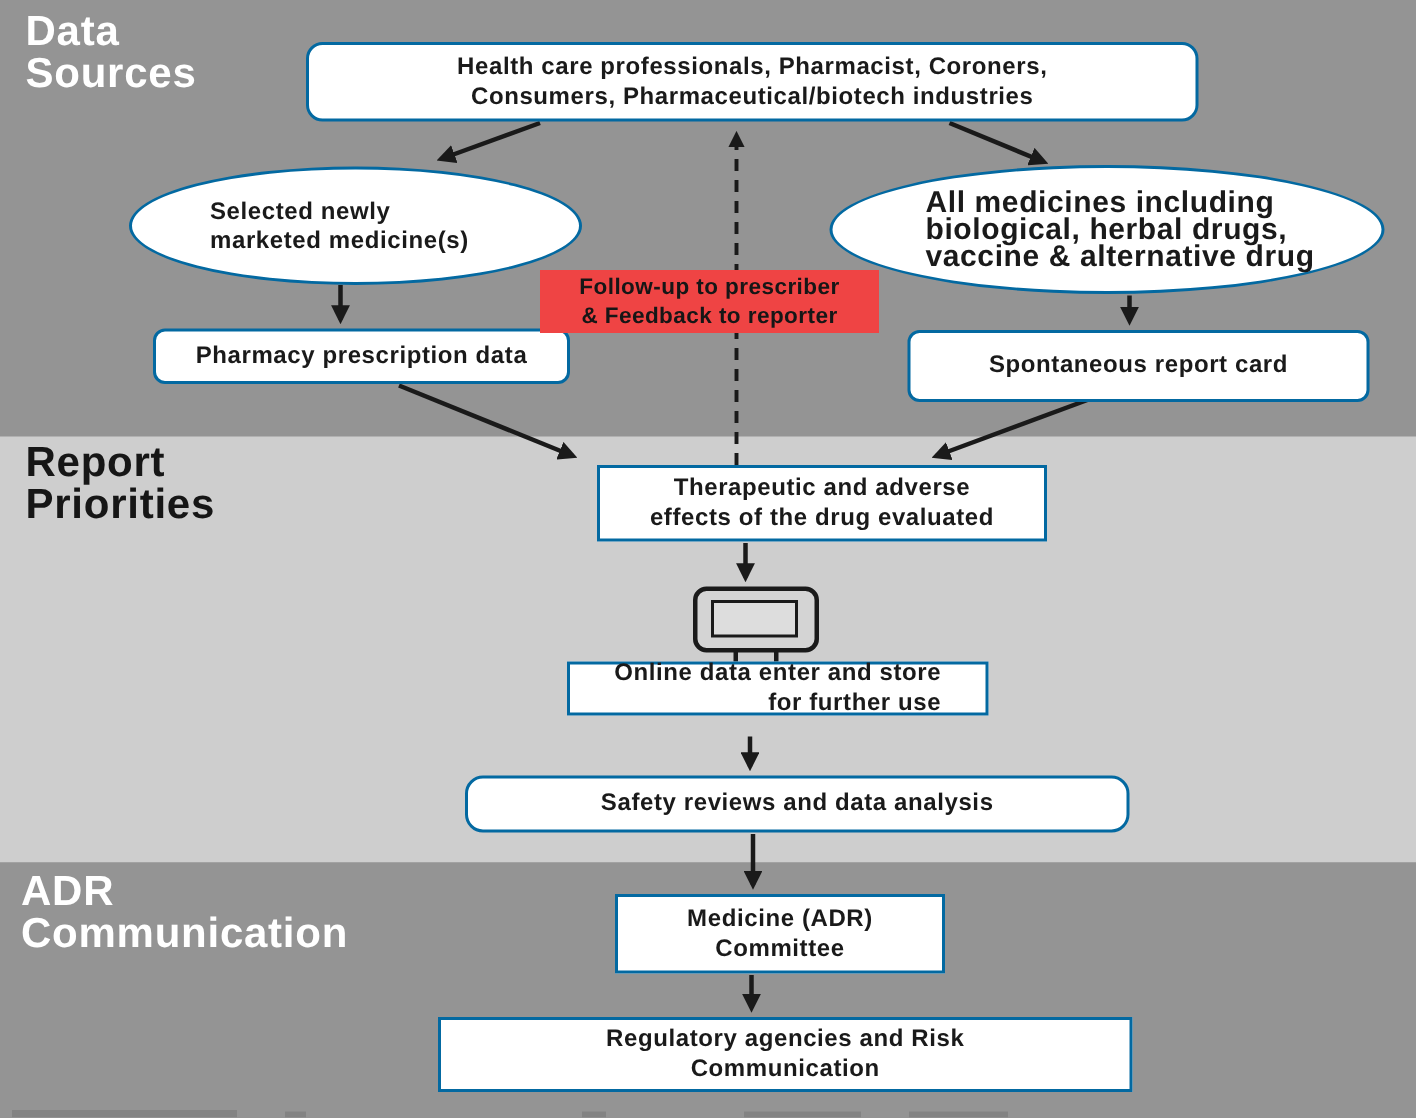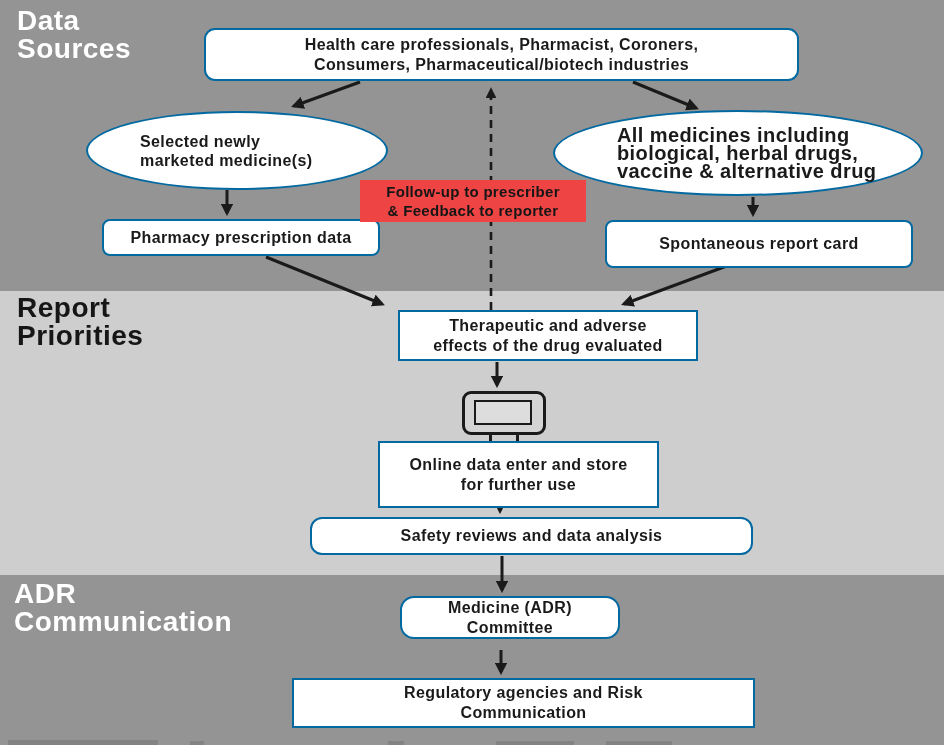--- a/index.html
+++ b/index.html
@@ -49,23 +49,23 @@
     z-index: 2;
   }
   #node-source       { left: 204px; top: 28px;  width: 595px; height: 53px; border-radius: 11px; }
   #node-ellipse-left  { left: 86px;  top: 111px; width: 302px; height: 79px; border-radius: 50%;
                         justify-content: flex-start; text-align: left; padding-left: 52px; line-height: 19px; }
   #node-ellipse-right { left: 553px; top: 110px; width: 370px; height: 86px; border-radius: 50%;
                         justify-content: flex-start; text-align: left; padding-left: 62px; font-size: 20px; line-height: 18px; }
   #node-pharmacy     { left: 102px;  top: 219px; width: 278px; height: 37px; border-radius: 8px; }
   #node-spontaneous  { left: 605px; top: 220px; width: 308px; height: 48px; border-radius: 8px; }
   #node-therapeutic  { left: 358px; top: 310px; width: 300px; height: 51px; margin-left: 40px; }
-  #node-online       { left: 378px; top: 441px; width: 281px; height: 67px; }
+  #node-online       { left: 378px; top: 441px; width: 281px; height: 36px; text-align: right; }
   #node-safety       { left: 310px; top: 517px; width: 443px; height: 38px; border-radius: 12px; }
-  #node-medicine     { left: 400px; top: 596px; width: 220px; height: 43px; border-radius: 14px; }
+  #node-medicine     { left: 410px; top: 596px; width: 220px; height: 53px; }
   #node-regulatory   { left: 292px; top: 678px; width: 463px; height: 50px; }
 
   .note {
     position: absolute;
     left: 360px; top: 180px; width: 226px;
     background: #ef4444;
     color: #161616;
     font-size: 15px;
     line-height: 19px;
     letter-spacing: 0.3px;

